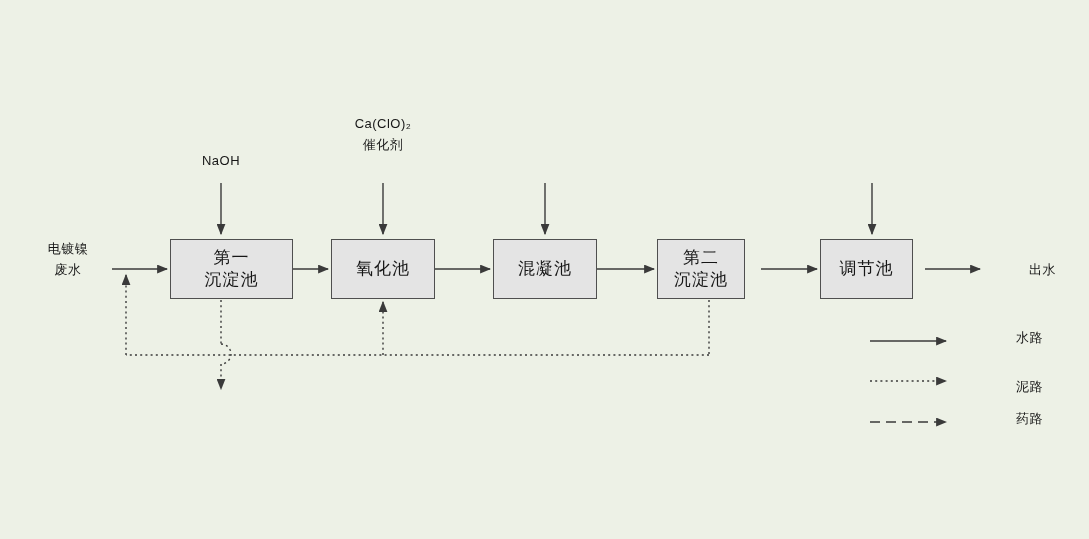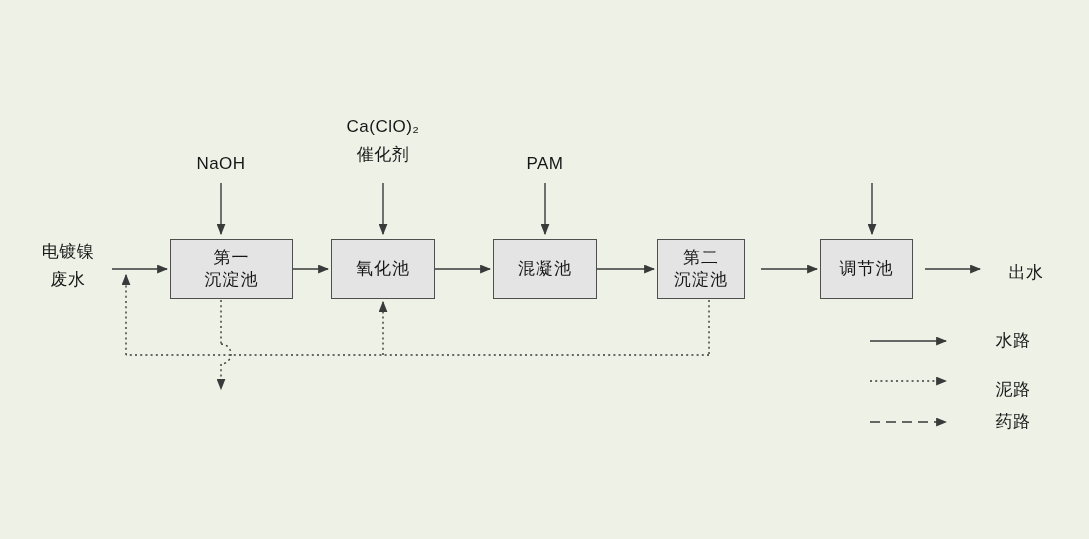--- a/index.html
+++ b/index.html
@@ -22,24 +22,24 @@
   .dot{stroke-dasharray:2 3.2;}
   .dash{stroke-dasharray:10 6;}
   #arw path{fill:var(--line);stroke:none;}
   .box{
     position:absolute;top:239px;height:60px;
     background:var(--box_fill);border:1.5px solid var(--box_border);
     display:flex;flex-direction:column;align-items:center;justify-content:center;
     font-size:17px;line-height:1.3;letter-spacing:1px;
   }
   .label{
-    position:absolute;font-size:17px;text-align:center;
+    position:absolute;font-size:13px;text-align:center;
     line-height:1.65;letter-spacing:0.5px;
   }
-  .label.left{text-align:center;}
+  .label.left{text-align:right;}
 </style>
 </head>
 <body>
 
 <div class="canvas">
 
   <svg class="lines" viewBox="0 0 1089 539">
     <defs>
       <marker id="arw" viewBox="0 0 10 8" refX="9" refY="4" markerWidth="11" markerHeight="9" markerUnits="userSpaceOnUse" orient="auto">
         <path d="M0 0 L10 4 L0 8 Z"></path>
@@ -98,23 +98,20 @@
     <div>出水</div>
   </div>
 
   <div class="label" style="left:171px;top:150px;width:100px">
     <div>NaOH</div>
   </div>
   <div class="label" style="left:313px;top:113px;width:140px">
     <div>Ca(ClO)₂</div>
     <div>催化剂</div>
   </div>
-  <div class="label" style="left:495px;top:150px;width:100px">
-    <div>PAM</div>
-  </div>
 
 
   <div class="label left" style="left:983px;top:327px;width:60px">
     <div>水路</div>
   </div>
   <div class="label left" style="left:983px;top:376px;width:60px">
     <div>泥路</div>
   </div>
   <div class="label left" style="left:983px;top:408px;width:60px">
     <div>药路</div>

